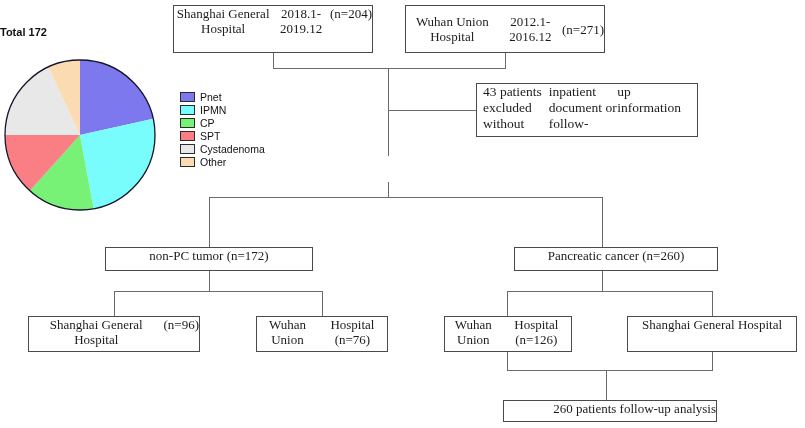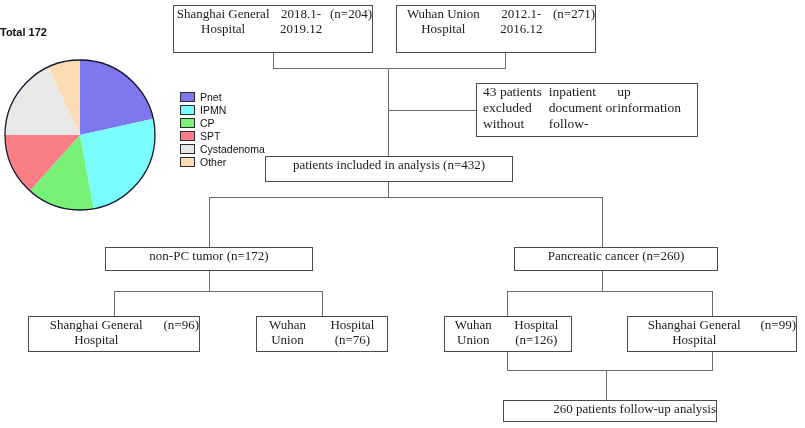--- a/index.html
+++ b/index.html
@@ -72,35 +72,32 @@
       <span class="legend-label">Other</span>
     </div>
   </div>
 
   <div class="fbox" style="left:173px;top:5px;width:198px;height:46px;">
     <span class="ln">Shanghai General Hospital</span>
     <span class="ln">2018.1-2019.12</span>
     <span class="ln">(n=204)</span>
   </div>
 
-  <div class="fbox" style="left:396px;top:5px;width:198px;height:46px;">
+  <div class="fbox" style="left:405px;top:5px;width:198px;height:46px;align-items:center;">
     <span class="ln">Wuhan Union Hospital</span>
     <span class="ln">2012.1-2016.12</span>
     <span class="ln">(n=271)</span>
   </div>
 
   <div class="fbox left-align" style="left:476px;top:83px;width:198px;height:52px;">
     <span class="ln">43 patients excluded without</span>
     <span class="ln">inpatient document or follow-</span>
     <span class="ln">up information</span>
   </div>
 
-  <div class="fbox" style="left:265px;top:156px;width:246px;height:24px;">
-    <span class="ln">patients included in analysis (n=432)</span>
-  </div>
 
   <div class="fbox" style="left:105px;top:247px;width:206px;height:22px;">
     <span class="ln">non-PC tumor (n=172)</span>
   </div>
 
   <div class="fbox" style="left:514px;top:247px;width:202px;height:22px;">
     <span class="ln">Pancreatic cancer (n=260)</span>
   </div>
 
   <div class="fbox" style="left:28px;top:316px;width:170px;height:34px;">
@@ -113,21 +110,20 @@
     <span class="ln">Hospital (n=76)</span>
   </div>
 
   <div class="fbox" style="left:444px;top:316px;width:126px;height:34px;">
     <span class="ln">Wuhan Union</span>
     <span class="ln">Hospital (n=126)</span>
   </div>
 
   <div class="fbox" style="left:627px;top:316px;width:168px;height:34px;">
     <span class="ln">Shanghai General Hospital</span>
-    <span class="ln">(n=99)</span>
   </div>
 
   <div class="fbox" style="left:503px;top:400px;width:212px;height:20px;justify-content:flex-end;">
     <span class="ln">260 patients follow-up analysis</span>
   </div>
 
   <div class="vline" style="left:273px;top:53px;height:16px;"></div>
   <div class="vline" style="left:505px;top:53px;height:16px;"></div>
   <div class="hline" style="left:273px;top:68px;width:233px;"></div>
   <div class="vline" style="left:388px;top:68px;height:88px;"></div>

